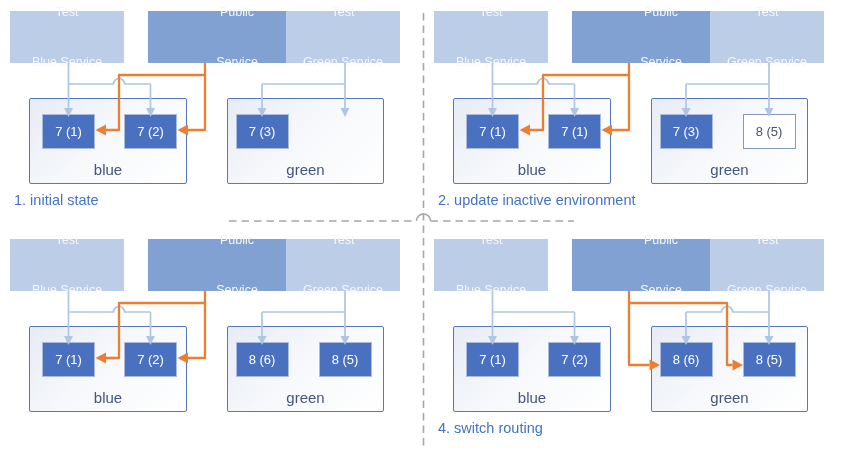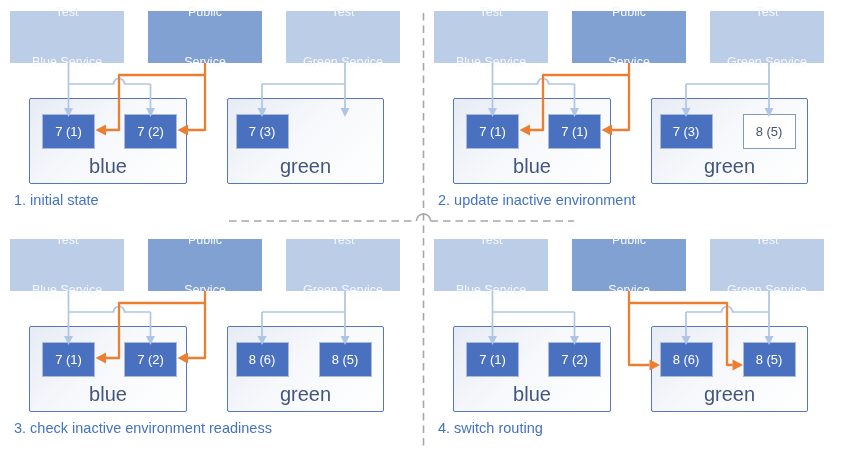--- a/index.html
+++ b/index.html
@@ -8,30 +8,30 @@
     font-family:"Liberation Sans", sans-serif; overflow:hidden;
   }
   .quadrant { position:absolute; width:424px; height:228px; }
 
   .svc {
     position:absolute; top:11px; width:114px; height:52px;
     display:flex; flex-direction:column; justify-content:center;
     text-align:center; font-size:12.5px; line-height:1.45; color:#f4f8fd;gap:32px;
   }
   .svc.light { background:var(--service_light); }
-  .svc.mid   { background:var(--service_medium); }
+  .svc.mid   { background:var(--service_medium);padding-left:32px; }
 
   .env {
     position:absolute; top:98px; height:86px; box-sizing:border-box;
     border:1.3px solid var(--env_border); border-radius:2px;
     background:linear-gradient(135deg,#e7ebf4 0%,#f6f8fb 45%,#ffffff 100%);
   }
   .env-label {
     position:absolute; bottom:5px; left:0; right:0; text-align:center;
-    font-size:20px; color:var(--env_label);margin-top:48px;
+    font-size:15px; color:var(--env_label);margin-top:48px;
   }
 
   .inst {
     position:absolute; top:114px; width:53px; height:35px; box-sizing:border-box;
     background:var(--instance_fill); border:1.4px solid var(--instance_border);
     color:#ffffff; font-size:13px;
     display:flex; align-items:center; justify-content:center;
   }
   .inst.outline {
     background:#ffffff; border-color:var(--outline_border); color:var(--outline_text);
@@ -154,21 +154,20 @@
     <svg class="wires" viewBox="0 0 424 228">
       <path class="c" d="M68.5,63 V108 M150.5,84 V108 M345,63 V108 M262,84 V108 M262,84 H345 M68.5,84 H113.5 A5.5,5.5 0 0 1 124.5,84 H150.5"></path>
       <polygon class="ca" points="64,108 73,108 68.5,117"></polygon>
       <polygon class="ca" points="146,108 155,108 150.5,117"></polygon>
       <polygon class="ca" points="257.5,108 266.5,108 262,117"></polygon>
       <polygon class="ca" points="340.5,108 349.5,108 345,117"></polygon>
       <path class="o" d="M205,63 V75 H119 V130 H106 M205,75 V130 H188"></path>
       <polygon class="oa" points="106,124.5 106,135.5 95.5,130"></polygon>
       <polygon class="oa" points="188,124.5 188,135.5 177.5,130"></polygon>
     </svg>
-    <div class="caption">3. check inactive environment readiness</div>
   </div>
 
   <div class="quadrant" style="left:424px;top:228px">
     <div class="svc light" style="left:10px">
       <div>Test</div>
       <div>Blue Service</div>
     </div>
     <div class="svc mid" style="left:148px">
       <div>Public</div>
       <div>Service</div>

